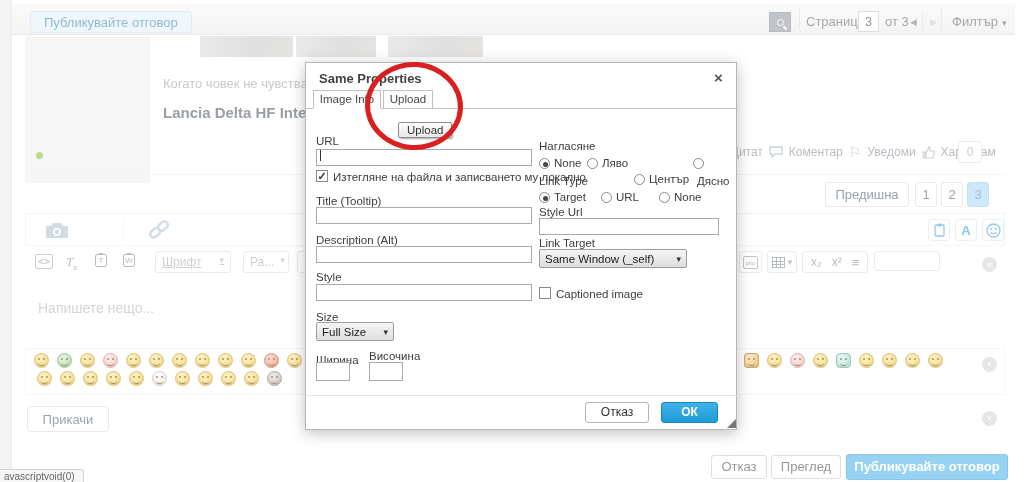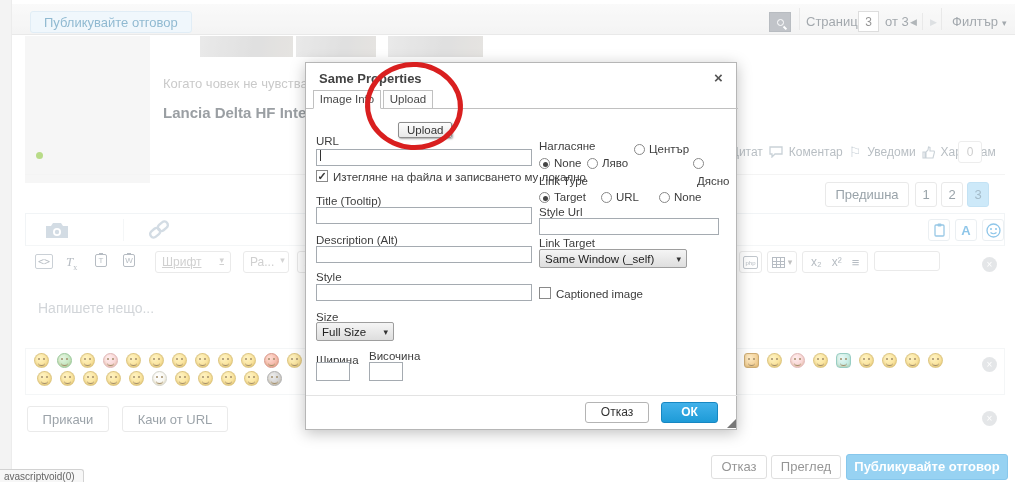--- a/index.html
+++ b/index.html
@@ -311,21 +311,20 @@
       <span class="emo v-yellow"></span>
       <span class="emo v-teal"></span>
       <span class="emo v-yellow"></span>
       <span class="emo v-yellow"></span>
       <span class="emo v-yellow"></span>
       <span class="emo v-yellow"></span>
     </div>
   <div class="abs gray-x" style="left:982px; top:357px;">×</div>
 
   <button class="abs attach-btn" style="left:27px; width:82px;">Прикачи</button>
-  <button class="abs attach-btn" style="left:122px; width:106px;">Качи от URL</button>
   <div class="abs gray-x" style="left:982px; top:411px;">×</div>
 
   <button class="abs bot-btn" style="left:711px; width:56px;">Отказ</button>
   <button class="abs bot-btn" style="left:771px; width:70px;">Преглед</button>
   <button class="abs submit-btn">Публикувайте отговор</button>
 
   <div class="abs status-tip">avascriptvoid(0)</div>
 
   <div class="abs backdrop"></div>
 
@@ -356,21 +355,21 @@
         <span class="dcaret">▾</span>
     </div>
     <div class="abs f-label" style="left:10px; top:291px;">Ширина</div>
     <div class="abs f-label" style="left:63px; top:287px;">Височина</div>
     <input class="abs f-input" style="left: 10px; top: 299px; width: 34px; height: 19px;">
     <input class="abs f-input" style="left: 63px; top: 299px; width: 34px; height: 19px;">
 
     <div class="abs f-label" style="left:233px; top:77px;">Нагласяне</div>
     <span class="abs" style="left:233px; top:90px;"><span class="radio checked"></span><span class="r-lbl">None</span></span>
     <span class="abs" style="left:281px; top:90px;"><span class="radio"></span><span class="r-lbl">Ляво</span></span>
-    <span class="abs" style="left:328px; top:76px;"><span class="radio"></span><span class="r-lbl">Център</span></span>
+    <span class="abs" style="left:328px; top:106px;"><span class="radio"></span><span class="r-lbl">Център</span></span>
     <span class="abs" style="left:387px; top:90px;"><span class="radio"></span><span class="r-lbl">Дясно</span></span>
 
     <div class="abs f-label" style="left:233px; top:112px;">Link Type</div>
     <span class="abs" style="left:233px; top:124px;"><span class="radio checked"></span><span class="r-lbl">Target</span></span>
     <span class="abs" style="left:295px; top:124px;"><span class="radio"></span><span class="r-lbl">URL</span></span>
     <span class="abs" style="left:353px; top:124px;"><span class="radio"></span><span class="r-lbl">None</span></span>
 
     <div class="abs f-label" style="left:233px; top:143px;">Style Url</div>
     <input class="abs f-input" style="left: 233px; top: 155px; width: 180px;">
     <div class="abs f-label" style="left:233px; top:174px;">Link Target</div>

